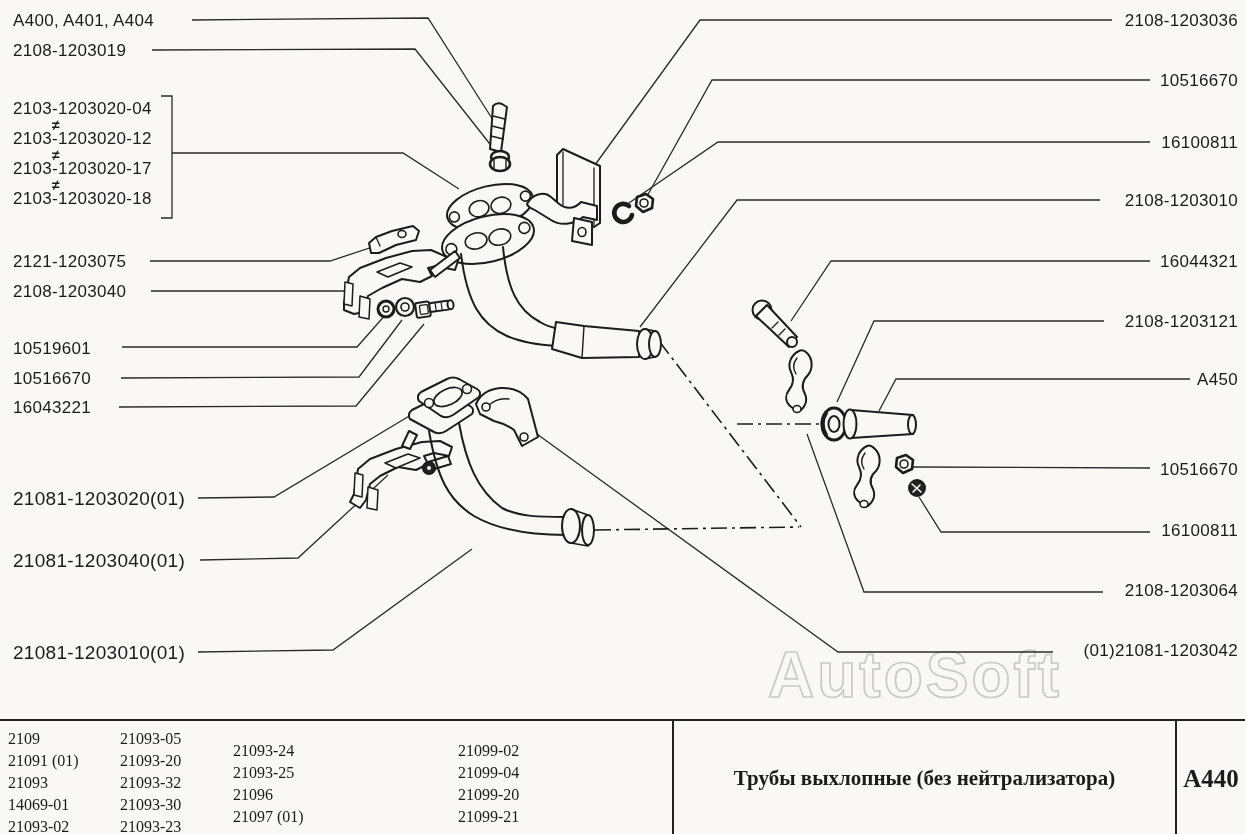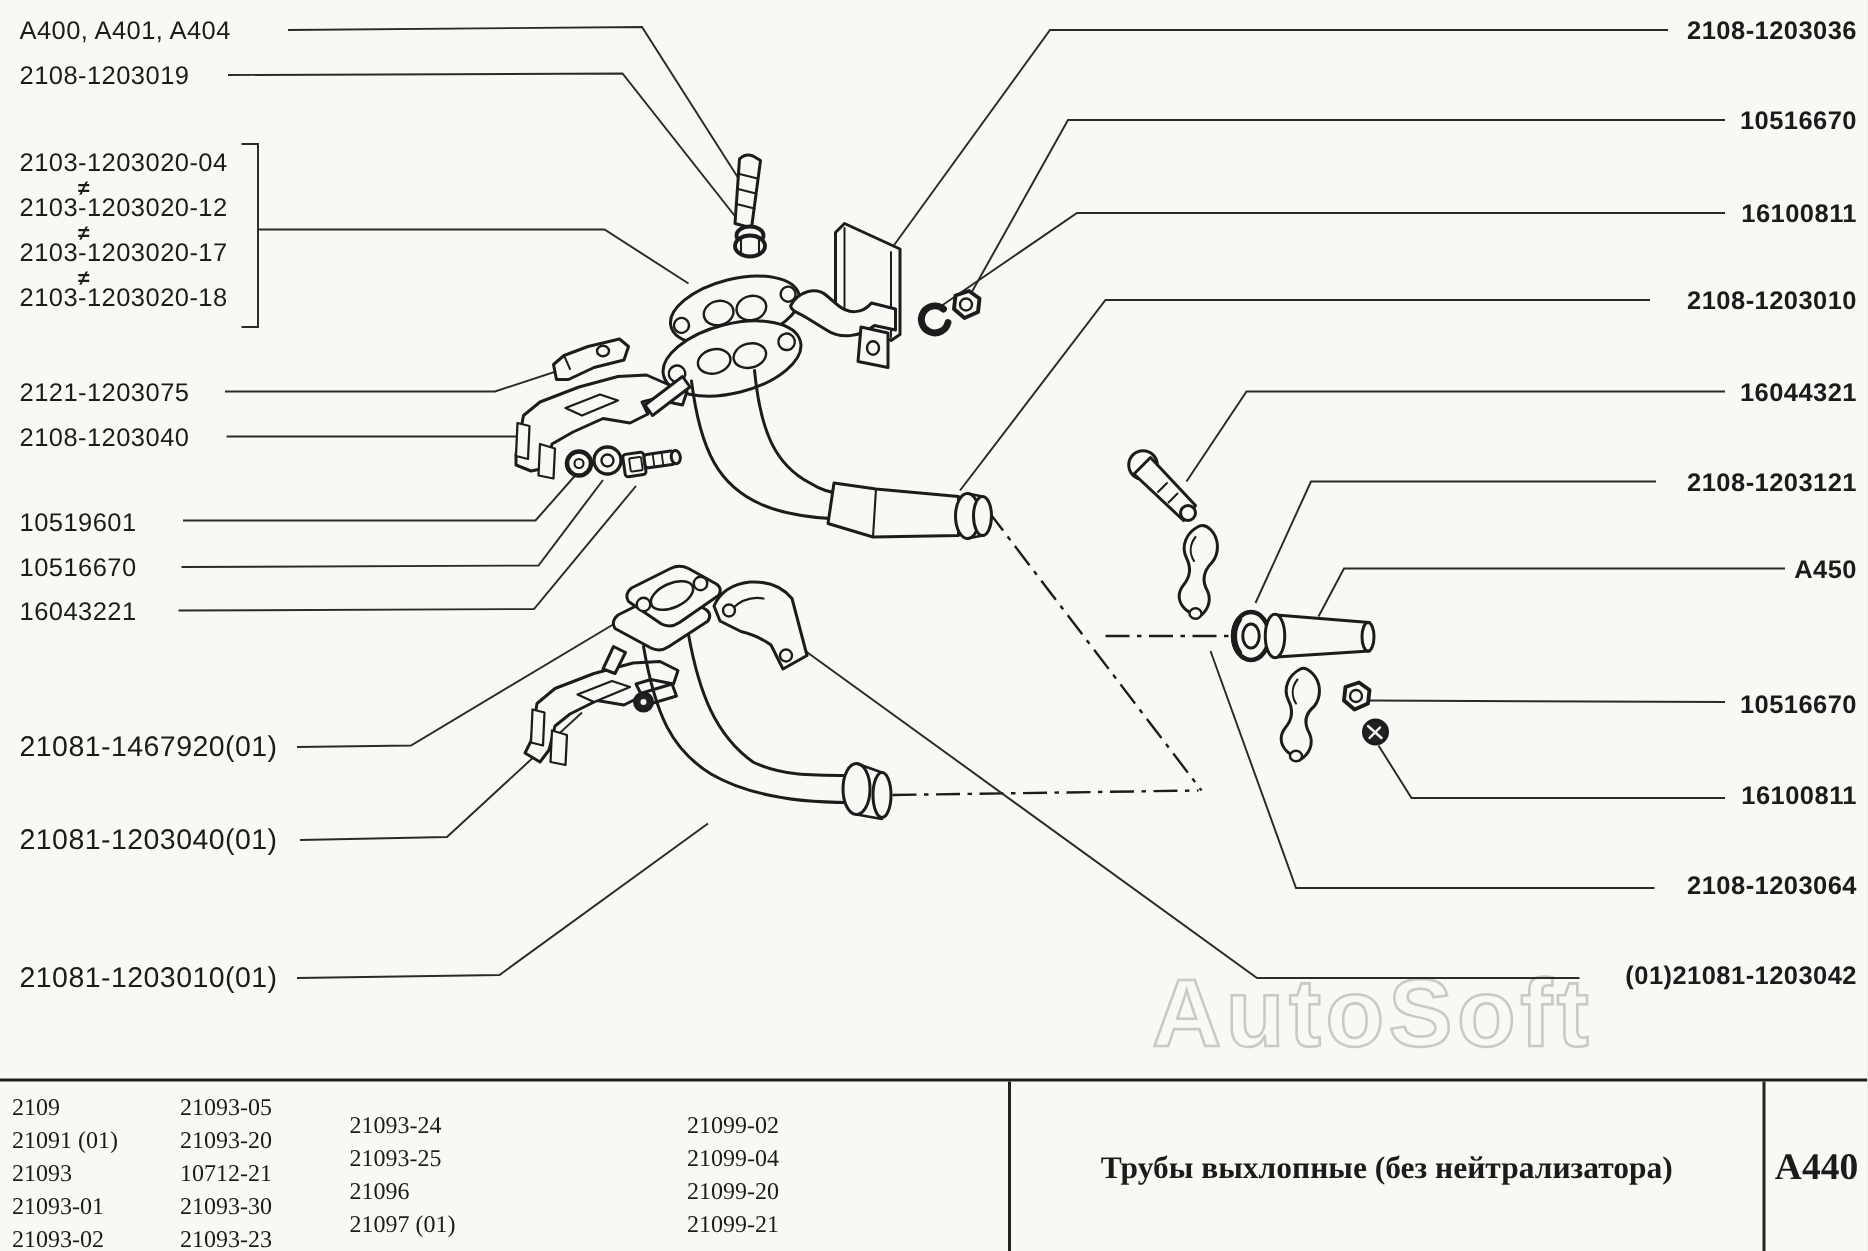--- a/index.html
+++ b/index.html
@@ -1,21 +1,21 @@
 <!DOCTYPE html>
 <html><head>
 <meta charset="utf-8">
 <style>
   html,body{margin:0;padding:0;background:#e8e8e8;}
   .page{position:relative;width:1245px;height:834px;background:#f9f8f4;overflow:hidden;
         font-family:"Liberation Sans",sans-serif;color:#1b1b1b;}
   svg{position:absolute;left:0;top:0;}
   .lbl{position:absolute;font-size:17px;letter-spacing:.3px;white-space:nowrap;}
   .lbl.left{left:13px;}
-  .lbl.right{right:7px;text-align:right;font-weight:bold;}
+  .lbl.right{right:7px;text-align:right;}
   .lbl.big{font-size:19px;}
   .neq{position:absolute;left:52px;font-size:14px;font-weight:bold;}
   
   .table-area{position:absolute;left:0;top:719px;width:1245px;height:115px;
               border-top:2px solid #222;font-family:"Liberation Serif",serif;}
   .col{position:absolute;font-size:16px;line-height:22px;}
   .col span{display:block;}
   .vline{position:absolute;top:0;width:2px;height:115px;background:#222;}
   .title-cell{position:absolute;left:674px;top:0;width:501px;height:115px;
               display:flex;align-items:center;justify-content:center;
@@ -237,21 +237,21 @@
   <div class="neq" style="top:147px">≠</div>
   <div class="lbl left" style="top:159px">2103-1203020-17</div>
   <div class="neq" style="top:177px">≠</div>
   <div class="lbl left" style="top:189px">2103-1203020-18</div>
 
   <div class="lbl left" style="top:252px">2121-1203075</div>
   <div class="lbl left" style="top:282px">2108-1203040</div>
   <div class="lbl left" style="top:339px">10519601</div>
   <div class="lbl left" style="top:369px">10516670</div>
   <div class="lbl left" style="top:398px">16043221</div>
-  <div class="lbl left big" style="top:488px">21081-1467920(01)</div>
+  <div class="lbl left big" style="top:488px">21081-1203020(01)</div>
   <div class="lbl left big" style="top:550px">21081-1203040(01)</div>
   <div class="lbl left big" style="top:642px">21081-1203010(01)</div>
 
   <div class="lbl right" style="top:11px">2108-1203036</div>
   <div class="lbl right" style="top:71px">10516670</div>
   <div class="lbl right" style="top:133px">16100811</div>
   <div class="lbl right" style="top:191px">2108-1203010</div>
   <div class="lbl right" style="top:252px">16044321</div>
   <div class="lbl right" style="top:312px">2108-1203121</div>
   <div class="lbl right" style="top:370px">A450</div>
@@ -259,27 +259,27 @@
   <div class="lbl right" style="top:521px">16100811</div>
   <div class="lbl right" style="top:581px">2108-1203064</div>
   <div class="lbl right" style="top:641px">(01)21081-1203042</div>
 
   <div class="table-area">
 
     <div class="col" style="left:8px;top:7px">
       <span>2109</span>
       <span>21091 (01)</span>
       <span>21093</span>
-      <span>21093-01</span>
+      <span>14069-01</span>
       <span>21093-02</span>
     </div>
     <div class="col" style="left:120px;top:7px">
       <span>21093-05</span>
       <span>21093-20</span>
-      <span>10712-21</span>
+      <span>21093-32</span>
       <span>21093-30</span>
       <span>21093-23</span>
     </div>
     <div class="col" style="left:233px;top:19px">
       <span>21093-24</span>
       <span>21093-25</span>
       <span>21096</span>
       <span>21097 (01)</span>
     </div>
     <div class="col" style="left:458px;top:19px">

